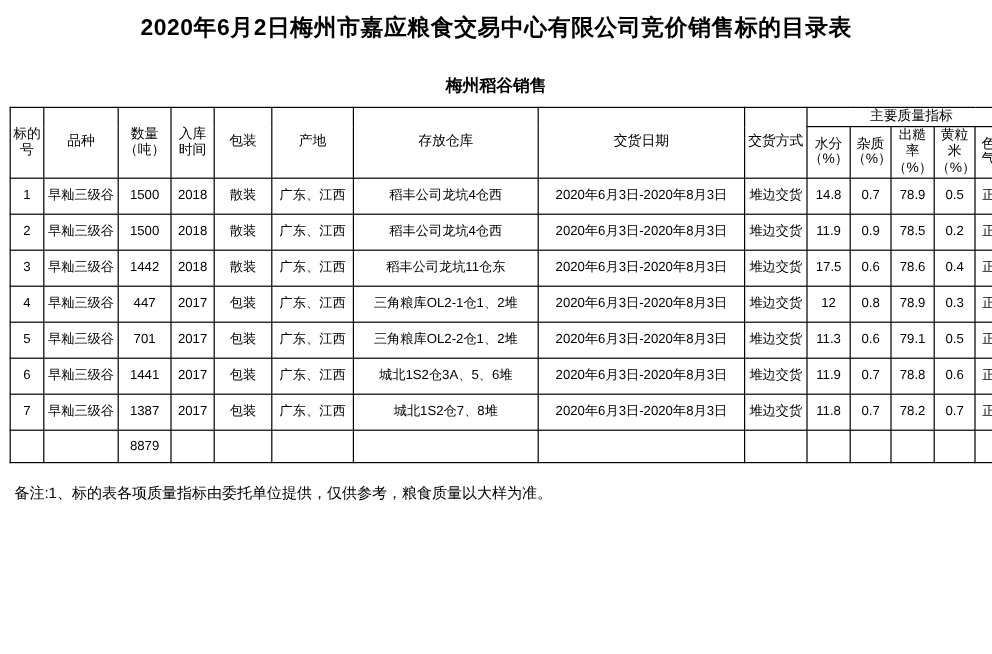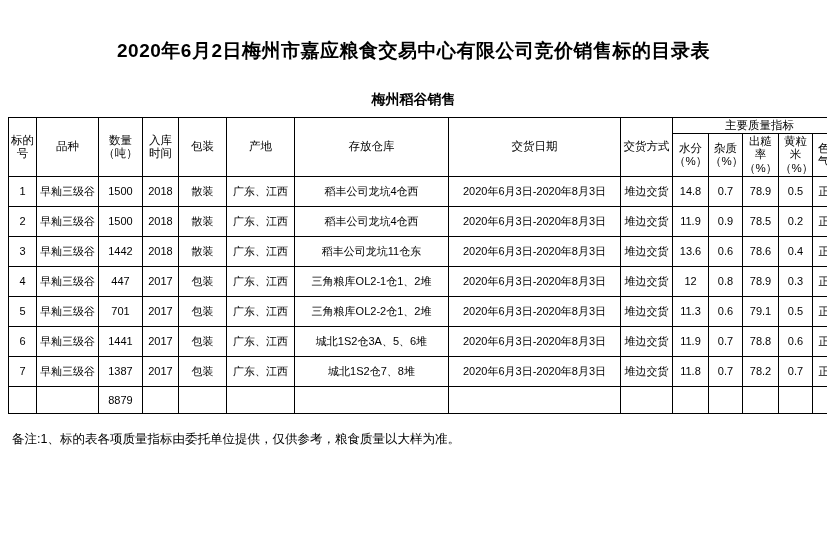--- a/index.html
+++ b/index.html
@@ -20,21 +20,20 @@
     box-sizing: border-box;
     padding: 6px 8px 0 8px;
     position: relative;
   }
   .doc-title {
     text-align: center;
     font-size: 19px;
     font-weight: bold;
     letter-spacing: 0.5px;
     padding: 4px 0 6px 0;
-    margin-top: 28px;
   }
   .sub-title {
     text-align: center;
     font-size: 14px;
     font-weight: bold;
     padding: 4px 0 8px 0;
     margin-top: 17px;
   }
   .entrust {
     font-size: 12.5px;
@@ -165,21 +164,21 @@
       <tr class="r-num">
         <td>3</td>
         <td class="variety">早籼三级谷</td>
         <td class="qty">1442</td>
         <td class="year">2018</td>
         <td class="pack">散装</td>
         <td class="origin">广东、江西</td>
         <td class="warehouse">稻丰公司龙坑11仓东</td>
         <td class="date">2020年6月3日-2020年8月3日</td>
         <td class="delivery">堆边交货</td>
-        <td class="q">13.6</td>
+        <td class="q">17.5</td>
         <td class="q">0.6</td>
         <td class="q">78.6</td>
         <td class="q">0.4</td>
         <td class="color">正常</td>
       </tr>
       <tr class="r-num">
         <td>4</td>
         <td class="variety">早籼三级谷</td>
         <td class="qty">447</td>
         <td class="year">2017</td>

